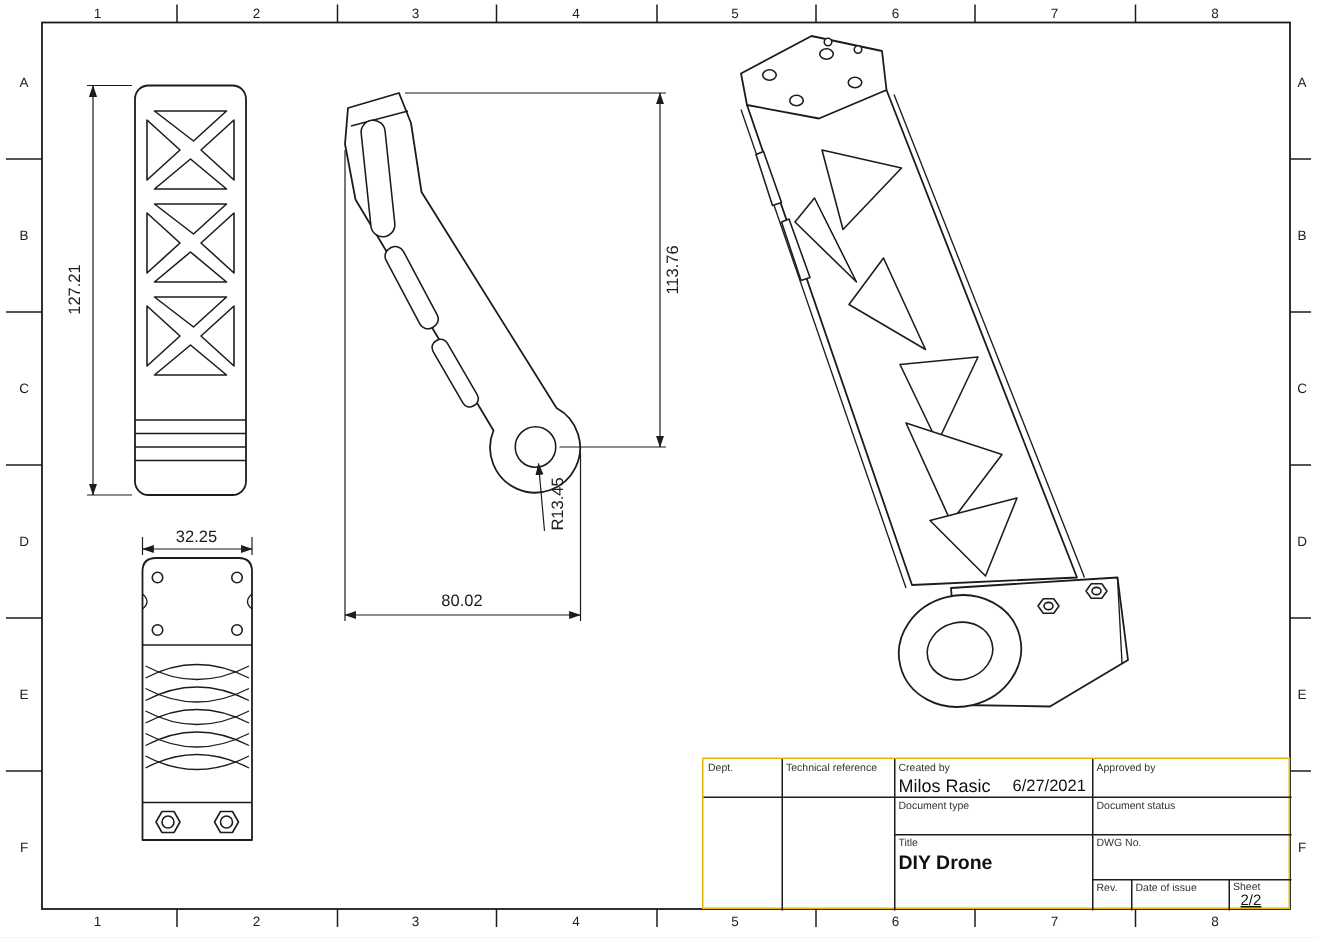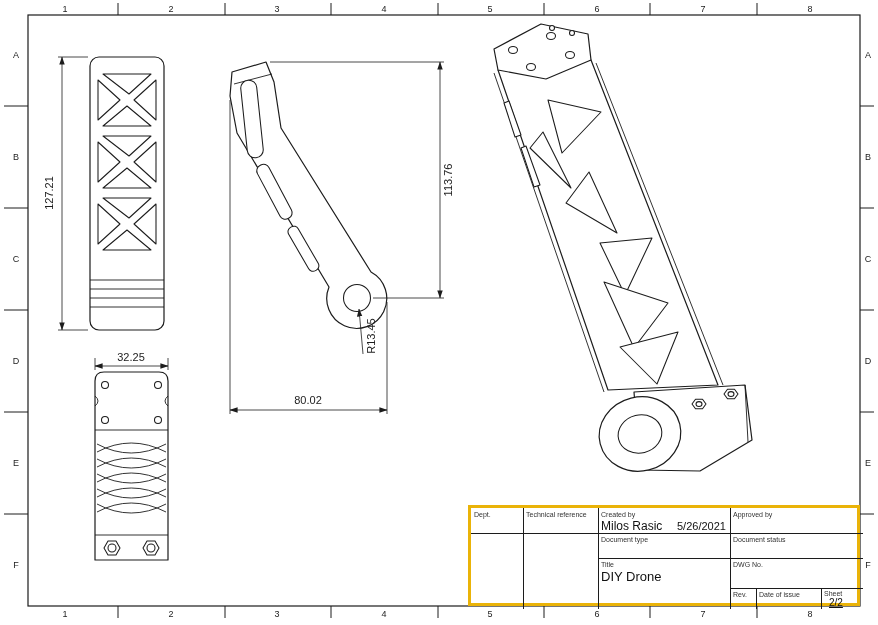--- a/index.html
+++ b/index.html
@@ -10,27 +10,27 @@
   svg text { font-family:"Liberation Sans", sans-serif; fill:#1c1c1c; }
   .grid-label { font-size:9px; }
   .dim-text  { font-size:11px; }
   .ln   { fill:none; stroke:#1c1c1c; stroke-width:1; }
   .frame{ fill:none; stroke:#1c1c1c; stroke-width:1.2; }
   .shape{ fill:#ffffff; stroke:#1c1c1c; stroke-width:1.2; stroke-linejoin:round; }
   .cut  { fill:#ffffff; stroke:#1c1c1c; stroke-width:1.05; stroke-linejoin:round; }
   .thin { fill:none; stroke:#1c1c1c; stroke-width:0.9; }
   .dim  { fill:none; stroke:#1c1c1c; stroke-width:0.8; }
   
-  .tb { position:absolute; left:468px; top:505px; width:392px; height:101px; border:3px solid #eab308; background:#fff; }
+  .tb { position:absolute; left:468px; top:505px; width:392px; height:101px; border:1px solid #eab308; background:#fff; }
   .tb .vl { position:absolute; width:1px; background:#1c1c1c; }
   .tb .hl { position:absolute; height:1px; background:#1c1c1c; }
   .tb .lbl { position:absolute; font-size:7px; color:#333; white-space:nowrap; line-height:1; }
   .tb .val-name  { position:absolute; font-size:12px; color:#111; white-space:nowrap; line-height:1; }
   .tb .val-date  { position:absolute; font-size:11px; color:#111; white-space:nowrap; line-height:1; }
-  .tb .val-title { position:absolute; font-size:13px; color:#111; white-space:nowrap; line-height:1; }
+  .tb .val-title { position:absolute; font-size:13px; color:#111; white-space:nowrap; line-height:1;font-weight:bold; }
   .tb .val-sheet { position:absolute; font-size:10px; color:#111; white-space:nowrap; line-height:1;text-decoration:underline; }
 </style>
 </head>
 <body>
 
 <div class="page">
 
   <svg width="878" height="625" viewBox="0 0 878 625">
     <defs>
       <marker id="arr" viewBox="0 0 10 10" refX="9.5" refY="5" markerWidth="10" markerHeight="10" orient="auto-start-reverse">
@@ -254,21 +254,21 @@
     <div class="hl" style="top:25px; left:0;     width:392px"></div>
     <div class="hl" style="top:50px; left:127px; width:265px"></div>
     <div class="hl" style="top:80px; left:259px; width:133px"></div>
     <div class="vl" style="left:285px; top:80px; height:21px"></div>
     <div class="vl" style="left:350px; top:80px; height:21px"></div>
 
     <div class="lbl" style="left:3px;   top:3px">Dept.</div>
     <div class="lbl" style="left:55px;  top:3px">Technical reference</div>
     <div class="lbl" style="left:130px; top:3px">Created by</div>
     <div class="val-name" style="left:130px; top:12px">Milos Rasic</div>
-    <div class="val-date" style="left:206px; top:13px">5/26/2021</div>
+    <div class="val-date" style="left:206px; top:13px">6/27/2021</div>
     <div class="lbl" style="left:262px; top:3px">Approved by</div>
     <div class="lbl" style="left:130px; top:28px">Document type</div>
     <div class="lbl" style="left:262px; top:28px">Document status</div>
     <div class="lbl" style="left:130px; top:53px">Title</div>
     <div class="val-title" style="left:130px; top:62px">DIY Drone</div>
     <div class="lbl" style="left:262px; top:53px">DWG No.</div>
     <div class="lbl" style="left:262px; top:83px">Rev.</div>
     <div class="lbl" style="left:288px; top:83px">Date of issue</div>
     <div class="lbl" style="left:353px; top:82px">Sheet</div>
     <div class="val-sheet" style="left:358px; top:90px">2/2</div>

